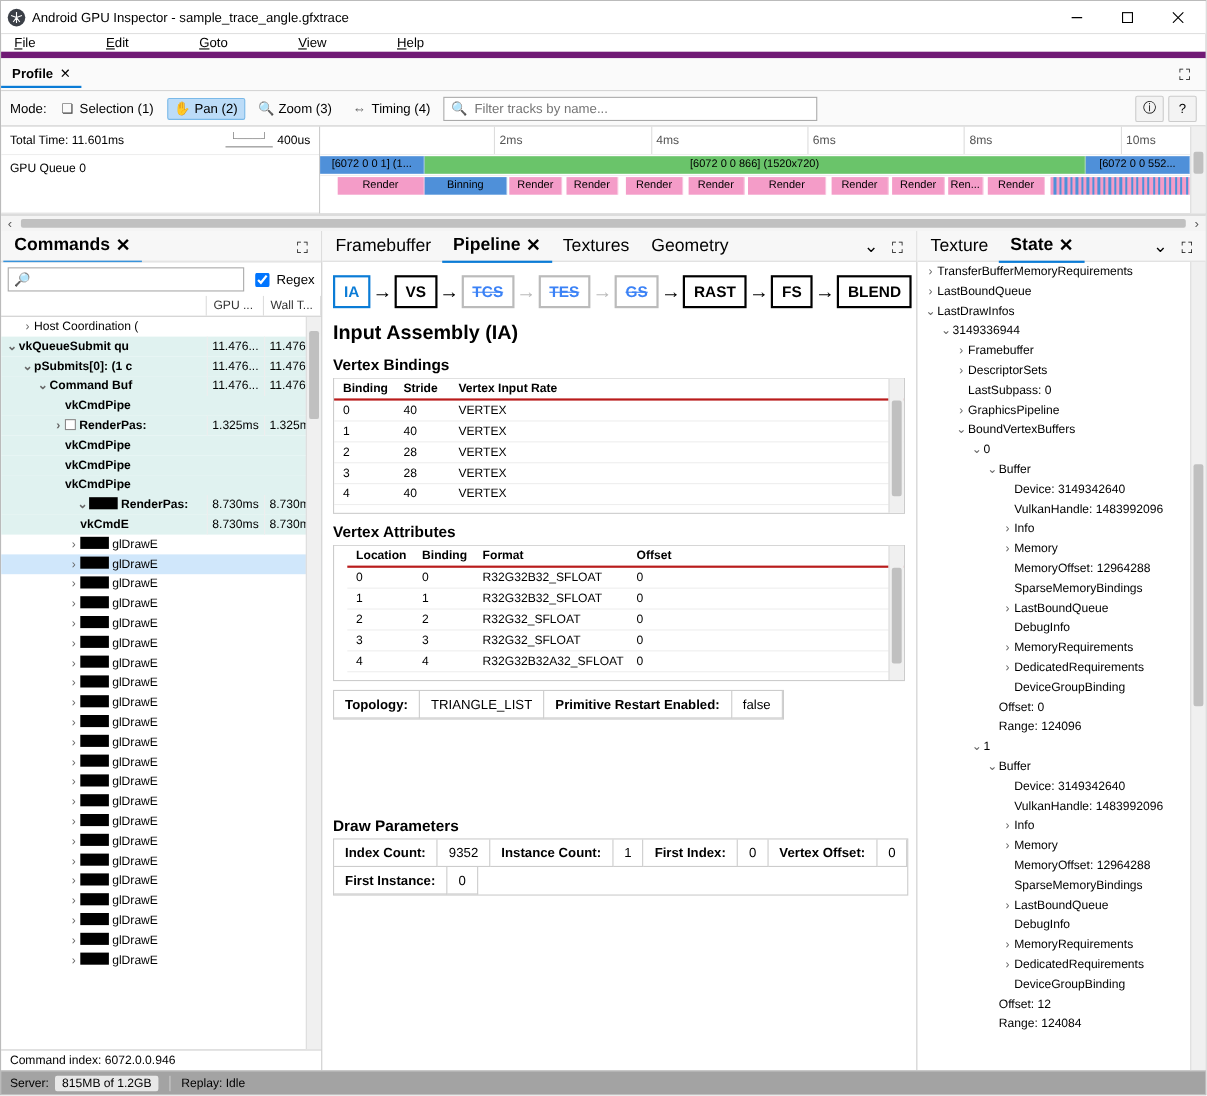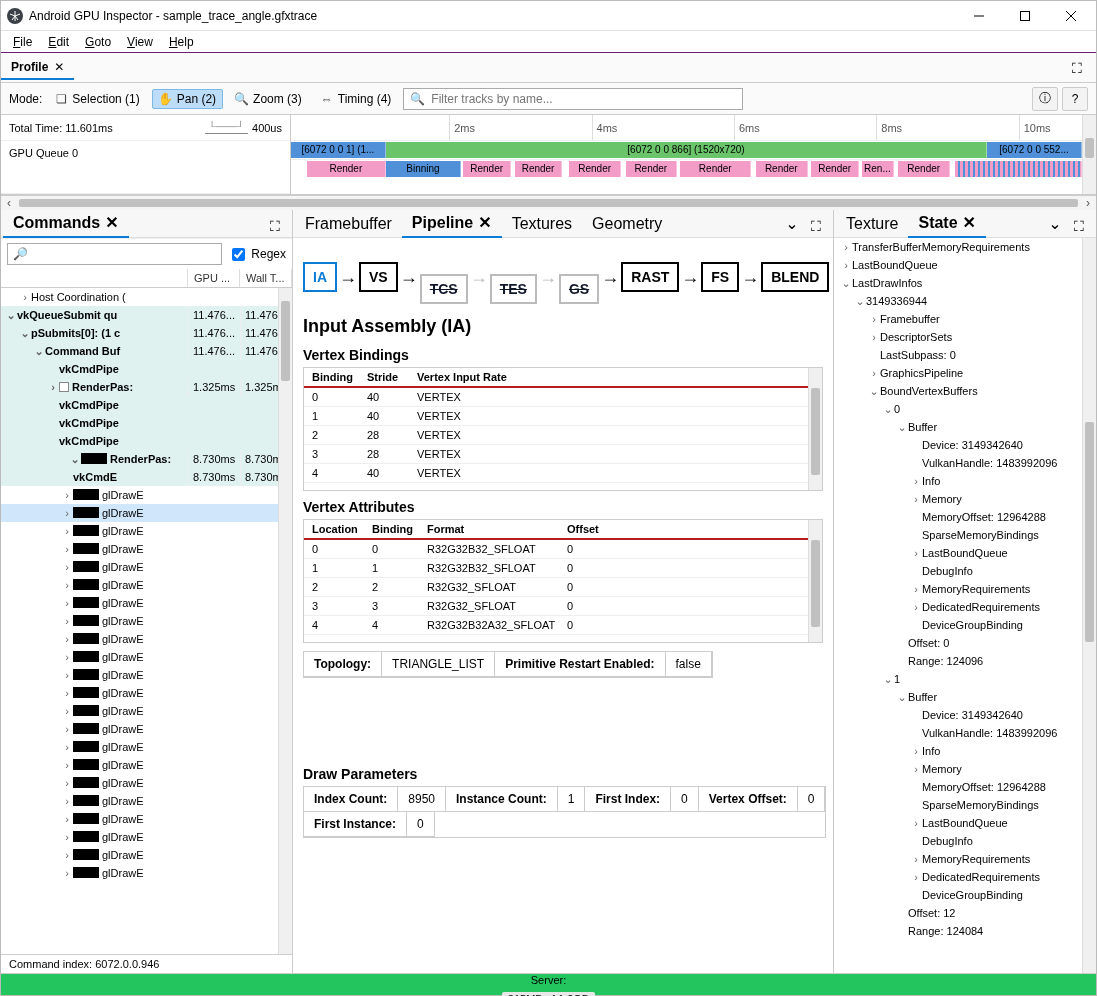--- a/index.html
+++ b/index.html
@@ -9,21 +9,21 @@
   
   .titlebar { height: 30px; display: flex; align-items: center; padding: 0 2px 0 6px; background: #fff; border-bottom: 1px solid #e0e0e0; }
   .titlebar .app-icon { width: 16px; height: 16px; border-radius: 50%; background: #3b3f47; display: flex; align-items: center; justify-content: center; margin-right: 6px; }
   .titlebar .app-icon svg { width: 10px; height: 10px; fill: #fff; }
   .titlebar .title-text { flex: 0 0 auto; }
   .titlebar .spacer { flex: 1; }
   .winbtn { width: 46px; height: 30px; display: flex; align-items: center; justify-content: center; }
   .winbtn svg { width: 10px; height: 10px; stroke: #000; stroke-width: 1; fill: none; }
 
   
-  .menubar { height: 22px; display: flex; align-items: center; padding: 0 4px; border-bottom: 1px solid #701a75; }
+  .menubar { height: 22px; display: flex; align-items: center; padding: 0 4px; border-bottom: 6px solid #701a75; gap: 48px; }
   .menubar .menu { padding: 2px 8px; cursor: default; }
   .menubar .menu u { text-decoration: underline; }
 
   
   .content { flex: 1; display: flex; flex-direction: column; min-height: 0; }
 
   
   .profile-header { height: 30px; display: flex; align-items: center; border-bottom: 1px solid #ccc; background: #fafafa; }
   .profile-tab { padding: 4px 10px; display: flex; align-items: center; gap: 6px; border-bottom: 2px solid #0b7cd6; color: #000; font-weight: 600; }
   .profile-tab .x { font-weight: normal; cursor: pointer; }
@@ -95,21 +95,21 @@
   .cmd-bottom { border-top: 1px solid #ccc; padding: 3px 8px; font-size: 11px; }
   .cmd-scroll { position: absolute; right: 0; top: 0; bottom: 0; width: 14px; background: #f0f0f0; border-left:1px solid #ddd; }
   .cmd-scroll::after { content:""; position:absolute; top:2%; bottom:86%; left:2px; right:2px; background:#c0c0c0; border-radius:2px; }
 
   
   .pipeline-panel { flex: 1; min-width: 0; }
   .pipeline-body { flex: 1; overflow: auto; padding: 8px 10px 12px 10px; }
   .stages { display: flex; align-items: center; gap: 2px; margin: 4px 0 12px 0; }
   .stage { border: 2px solid #000; padding: 5px 8px; font-weight: bold; font-size: 14px; background: #fff; }
   .stage.sel { border-color: #0b7cd6; color: #0b7cd6; }
-  .stage.dis { color: #0f172a; border-color: #bbb; text-decoration: line-through; margin-top: 24px; }
+  .stage.dis { color: #3b82f6; border-color: #bbb; text-decoration: line-through; }
   .arrow-r { font-size: 18px; font-weight: bold; line-height: 1; }
   .arrow-dis { color: #bbb; }
   h2.section-h { font-size: 18px; font-weight: bold; margin: 6px 0 10px 0; }
   h3.sub-h { font-size: 14px; font-weight: bold; margin: 8px 0 4px 0; }
   .data-table { border: 1px solid #ccc; width: 100%; border-collapse: separate; font-size: 11px; margin-bottom: 8px; position: relative; }
   .data-table .hdr { display: flex; border-bottom: 2px solid #b91c1c; font-weight: 600; }
   .data-table .row3 { display: flex; border-bottom: 1px solid #eee; }
   .data-table .cell { padding: 3px 8px; }
   .data-table .scroll { position: absolute; right: 0; top: 0; bottom: 0; width: 14px; background: #f0f0f0; border-left:1px solid #ddd; }
   .data-table .scroll::after { content:""; position:absolute; top:16%; bottom:12%; left:2px; right:2px; background:#c0c0c0; border-radius:2px; }
@@ -120,21 +120,21 @@
 
   
   .state-panel { width: 262px; border-right: none; }
   .state-tree { flex: 1; overflow: hidden; position: relative; font-size: 11px; line-height: 18px; }
   .state-tree .srow { display: flex; align-items: center; height: 18px; white-space: nowrap; padding-right: 4px; overflow: hidden; }
   .state-tree .srow .togg { width: 12px; text-align: center; color: #666; display: inline-block; }
   .st-scroll { position: absolute; right: 0; top: 0; bottom: 0; width: 14px; background: #f0f0f0; border-left:1px solid #ddd; }
   .st-scroll::after { content:""; position:absolute; top:25%; bottom:45%; left:2px; right:2px; background:#c0c0c0; border-radius:2px; }
 
   
-  .statusbar { height: 22px; border-top: 1px solid #ccc; display: flex; align-items: center; font-size: 11px; padding: 0 8px; gap: 6px; background: #22c55e; flex-direction: column; }
+  .statusbar { height: 22px; border-top: 1px solid #ccc; display: flex; align-items: center; font-size: 11px; padding: 0 8px; gap: 6px; background: #a3a3a3; }
   .statusbar .divider { width: 1px; height: 14px; background: #ccc; margin: 0 4px; }
   .statusbar .mem { background: #e8e8e8; padding: 1px 6px; border-radius: 2px; }
 
   
   .ico-corners { width: 14px; height: 14px; }
   .ico-corners::before { content: "⛶"; font-size: 14px; line-height: 14px; }
   .chev { cursor: default; }
 </style>
 </head>
 <body>
@@ -532,21 +532,21 @@
               </div>
               <div class="row3">
                 <div class="cell" style="width: 55px;">4</div>
                 <div class="cell" style="width: 50px;">40</div>
                 <div class="cell" style="width: 380px;">VERTEX</div>
               </div>
               <div class="scroll"></div>
             </div>
 
           <h3 class="sub-h">Vertex Attributes</h3>
-          <div class="data-table" style="height:124px;" id="tbl-va">
+          <div class="data-table" style="height:124px;padding-left:12px;" id="tbl-va">
           <div class="hdr">
                 <div class="cell" style="width: 60px;">Location</div>
                 <div class="cell" style="width: 55px;">Binding</div>
                 <div class="cell" style="width: 140px;">Format</div>
                 <div class="cell" style="width: 240px;">Offset</div>
               </div>
               <div class="row3">
                 <div class="cell" style="width: 60px;">0</div>
                 <div class="cell" style="width: 55px;">0</div>
                 <div class="cell" style="width: 140px;">R32G32B32_SFLOAT</div>
@@ -586,21 +586,21 @@
               <div class="k">Primitive Restart Enabled:</div>
               <div class="v">false</div>
             </div>
           </div>
 
           <div style="height:80px;"></div>
           <h3 class="sub-h">Draw Parameters</h3>
           <div class="kv-table" style="width:max-content; flex-direction:column;">
             <div class="kv">
               <div class="k">Index Count:</div>
-              <div class="v">8950</div>
+              <div class="v">9352</div>
               <div class="k">Instance Count:</div>
               <div class="v">1</div>
               <div class="k">First Index:</div>
               <div class="v">0</div>
               <div class="k">Vertex Offset:</div>
               <div class="v">0</div>
             </div>
             <div class="kv">
               <div class="k">First Instance:</div>
               <div class="v">0</div>

